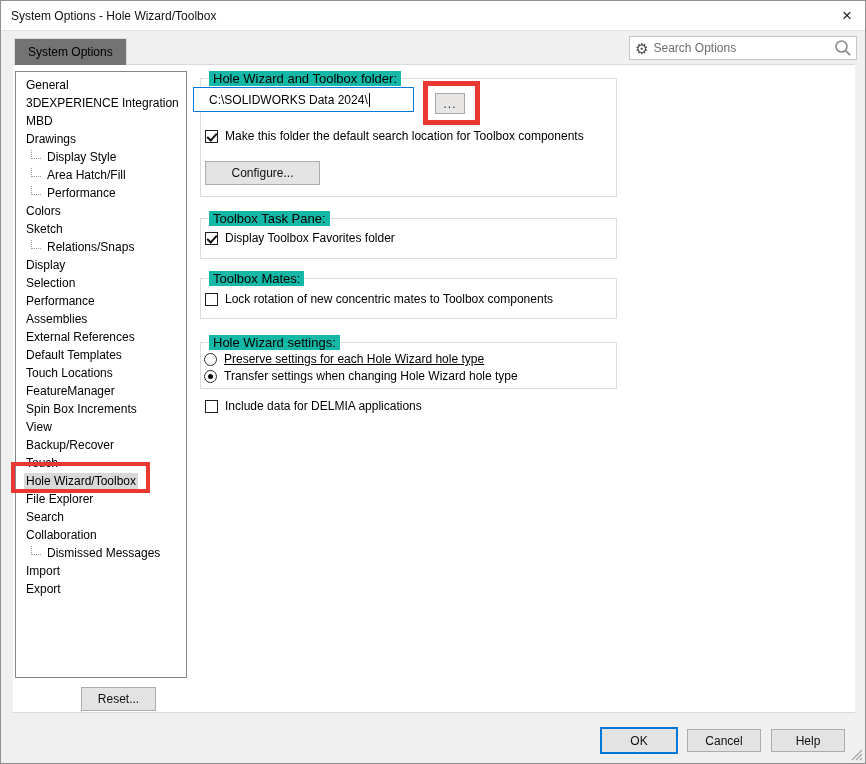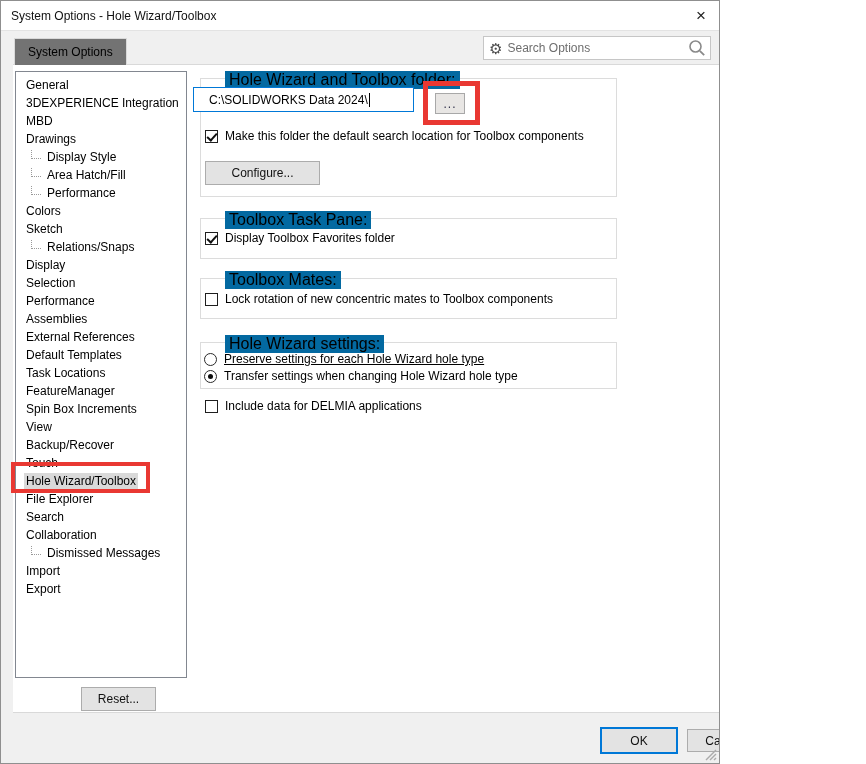--- a/index.html
+++ b/index.html
@@ -1,19 +1,19 @@
 <!DOCTYPE html>
 <html><head>
 <meta charset="utf-8">
 <style>
   * { box-sizing: border-box; margin: 0; padding: 0; }
   html,body { width:866px; height:764px; }
   body { font-family:"Liberation Sans", sans-serif; font-size:12px; color:#000; background:#fff; }
 
-  .window { position:relative; width:720px; height:764px; background:#f0f0f0; border:1px solid #8f8f8f; overflow:hidden; }
+  .window { position:relative; width:866px; height:764px; background:#f0f0f0; border:1px solid #8f8f8f; overflow:hidden; }
 
   
   .titlebar { position:absolute; left:0; top:0; width:100%; height:30px; background:#fff; border-bottom:1px solid #e3e3e3; display:flex; align-items:center; padding-left:10px; }
   .title-text { font-size:12px; color:#111; }
   .close-btn { position:absolute; right:6px; top:4px; width:24px; height:22px; display:flex; align-items:center; justify-content:center; font-size:17px; color:#222; cursor:default; }
 
   
   .tab { position:absolute; left:13px; top:37px; height:27px; padding:0 13px; background:#737373; border:1px solid #d9d9d9; border-bottom:none; display:flex; align-items:center; z-index:3; }
   .page { position:absolute; left:12px; top:63px; width:842px; height:649px; background:#fff; border-top:1px solid #d9d9d9; border-bottom:1px solid #d9d9d9; z-index:1; }
 
@@ -31,21 +31,21 @@
   .tree-label { padding:1px 2px; }
   .tree-item.selected .tree-label { background:#d9d9d9; }
 
   
   .btn { background:#e3e3e3; border:1px solid #acacac; display:flex; align-items:center; justify-content:center; font-size:12px; color:#111; cursor:default; }
 
   .reset-btn { position:absolute; left:80px; top:686px; width:75px; height:24px; z-index:2; }
 
   
   .group { position:absolute; border:1px solid #dcdcdc; background:#fff; z-index:2; }
-  .group-label { position:absolute; top:-8px; left:24px; background:#0369a1; padding:0 4px; font-size:16px; color:#000; }
+  .group-label { position:absolute; top:-8px; left:8px; background:#14b8a6; padding:0 4px; font-size:13px; color:#000; }
 
   .g1 { left:199px; top:77px;  width:417px; height:119px; }
   .g2 { left:199px; top:217px; width:417px; height:41px; }
   .g3 { left:199px; top:277px; width:417px; height:41px; }
   .g4 { left:199px; top:341px; width:417px; height:47px; }
 
   .path-input { position:absolute; left:192px; top:86px; width:221px; height:25px; background:#fff; border:1px solid #0078d7; display:flex; align-items:center; padding-left:15px; z-index:3; overflow:hidden; white-space:nowrap; }
   .caret { display:inline-block; width:1px; height:14px; background:#000; margin-left:1px; }
   .browse-btn { position:absolute; left:434px; top:92px; width:30px; height:21px; background:#e8e6e4; border:1px solid #a8a8a8; z-index:3; letter-spacing:1px; color:#30304a; }
   .configure-btn { position:absolute; left:204px; top:160px; width:115px; height:24px; z-index:3; }
@@ -139,21 +139,21 @@
       <div class="tree-item">
         <span class="tree-label">Assemblies</span>
       </div>
       <div class="tree-item">
         <span class="tree-label">External References</span>
       </div>
       <div class="tree-item">
         <span class="tree-label">Default Templates</span>
       </div>
       <div class="tree-item">
-        <span class="tree-label">Task Locations</span>
+        <span class="tree-label">Touch Locations</span>
       </div>
       <div class="tree-item">
         <span class="tree-label">FeatureManager</span>
       </div>
       <div class="tree-item">
         <span class="tree-label">Spin Box Increments</span>
       </div>
       <div class="tree-item">
         <span class="tree-label">View</span>
       </div>

